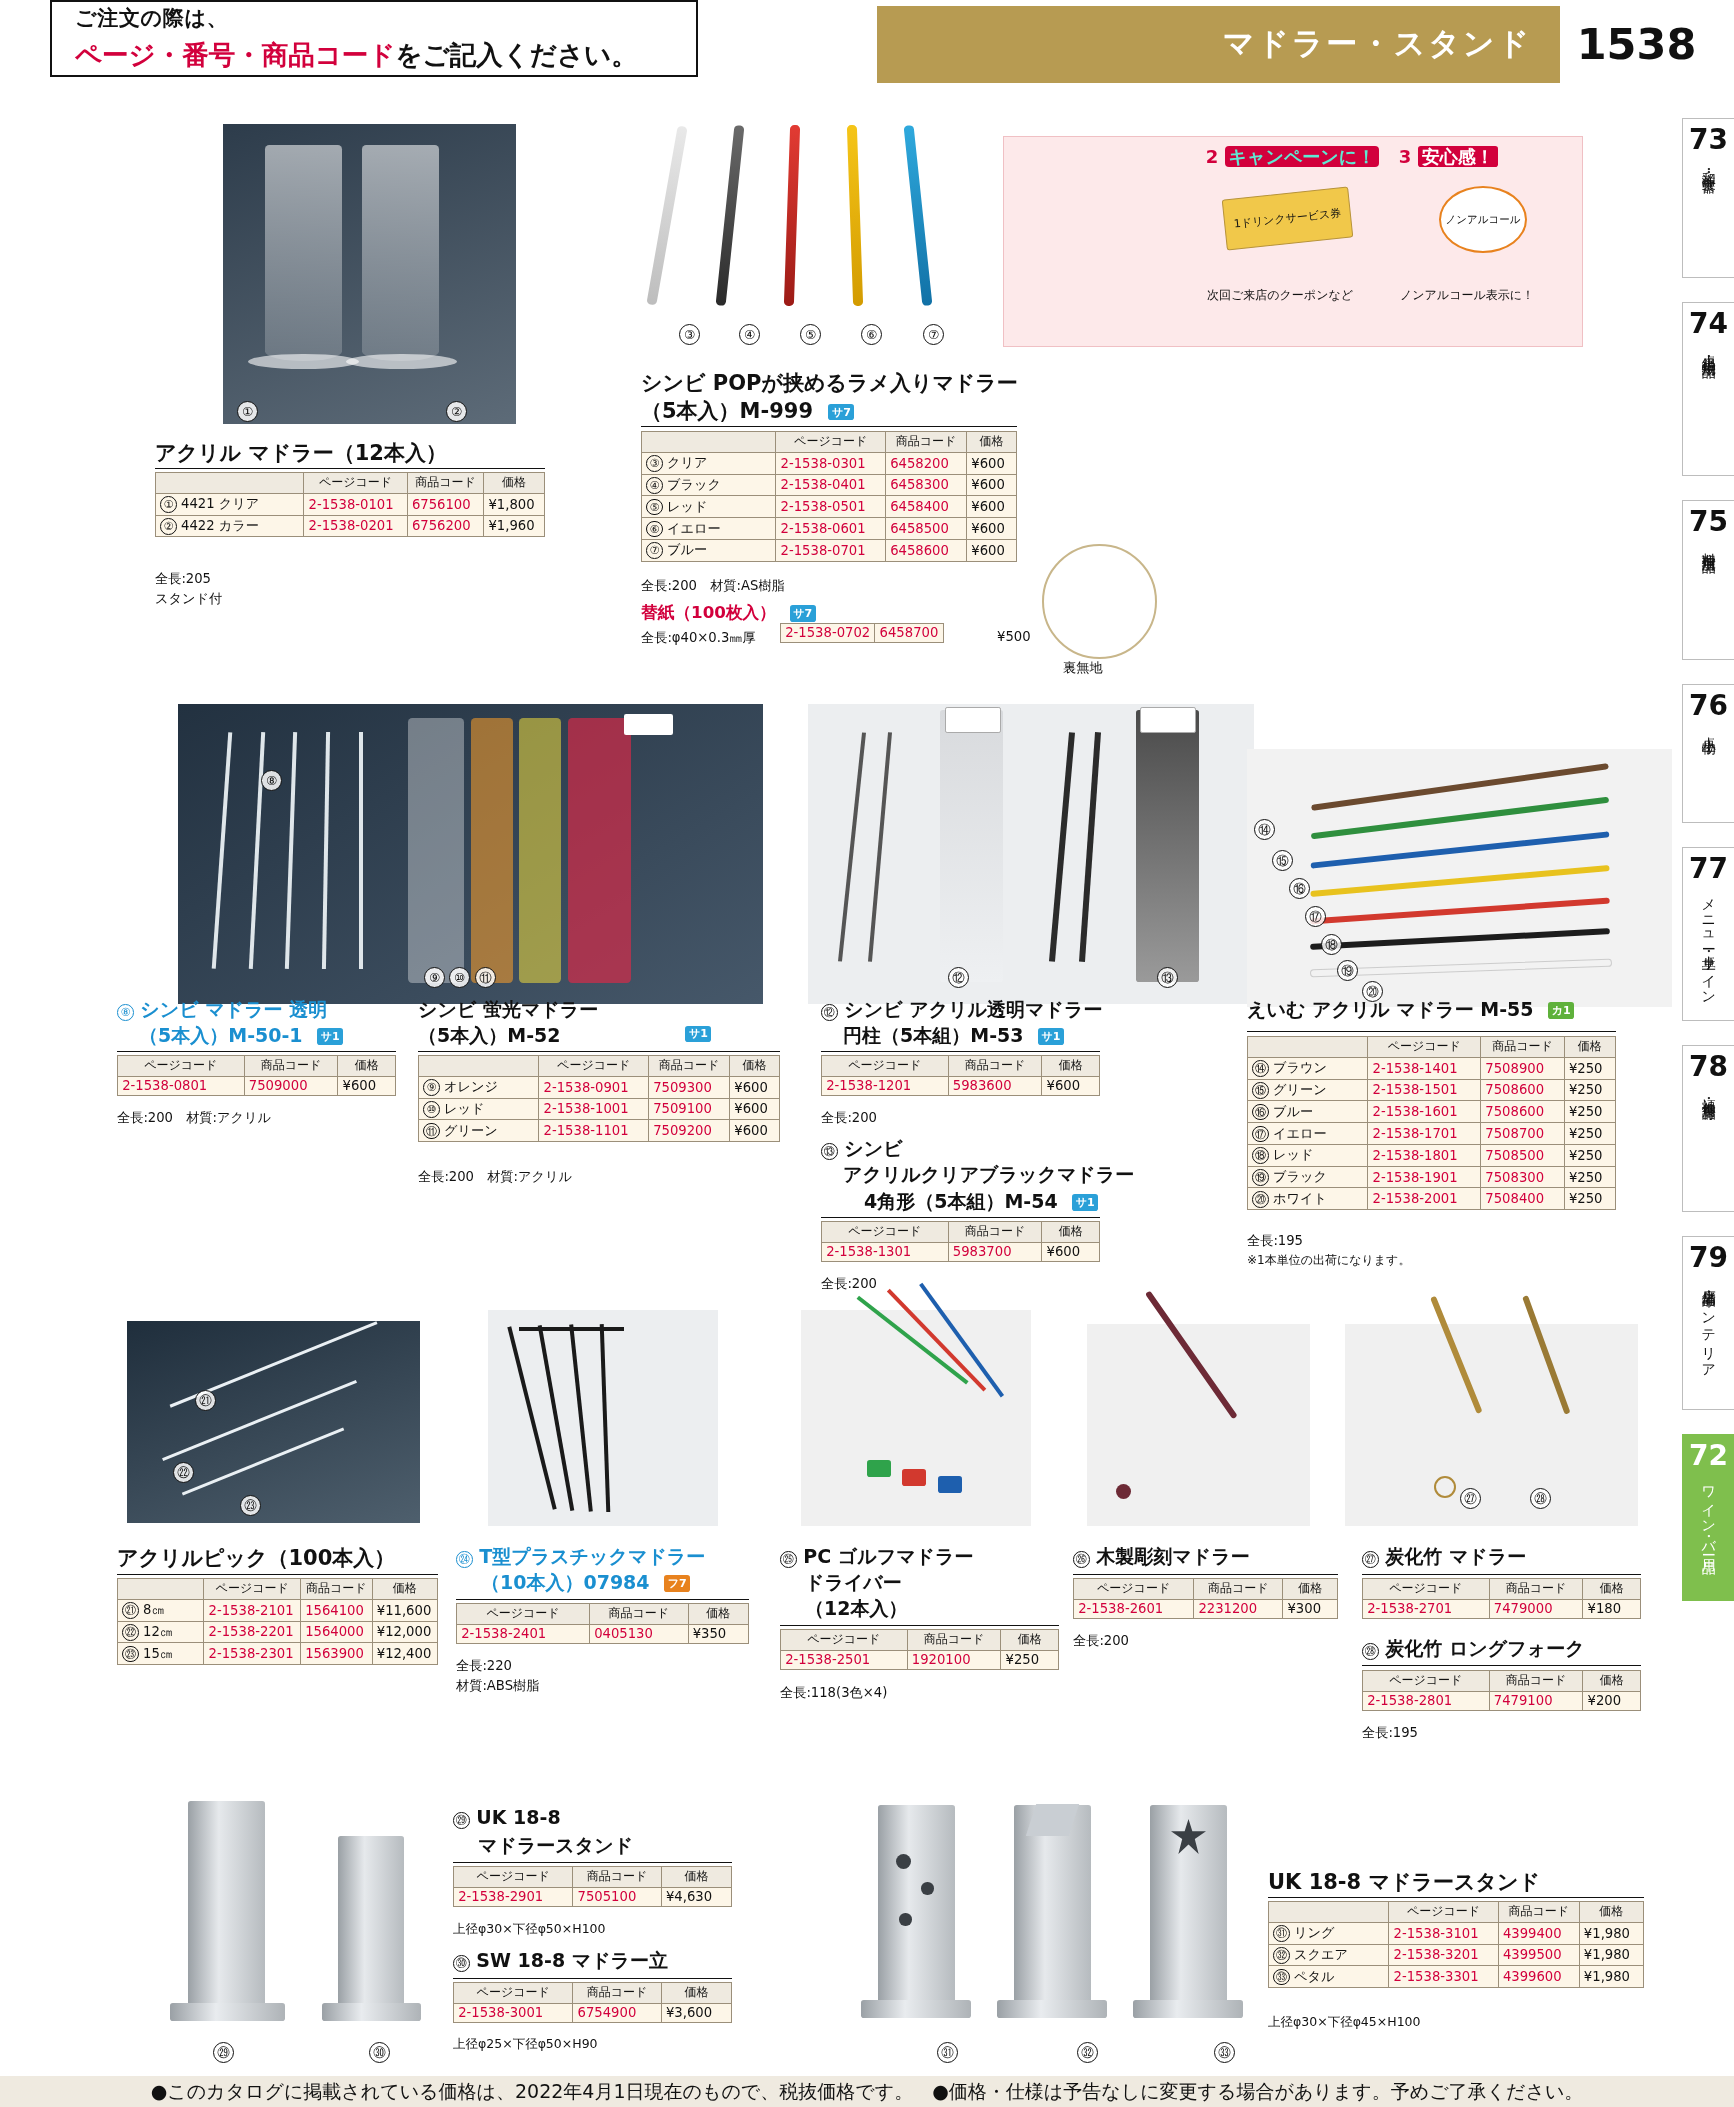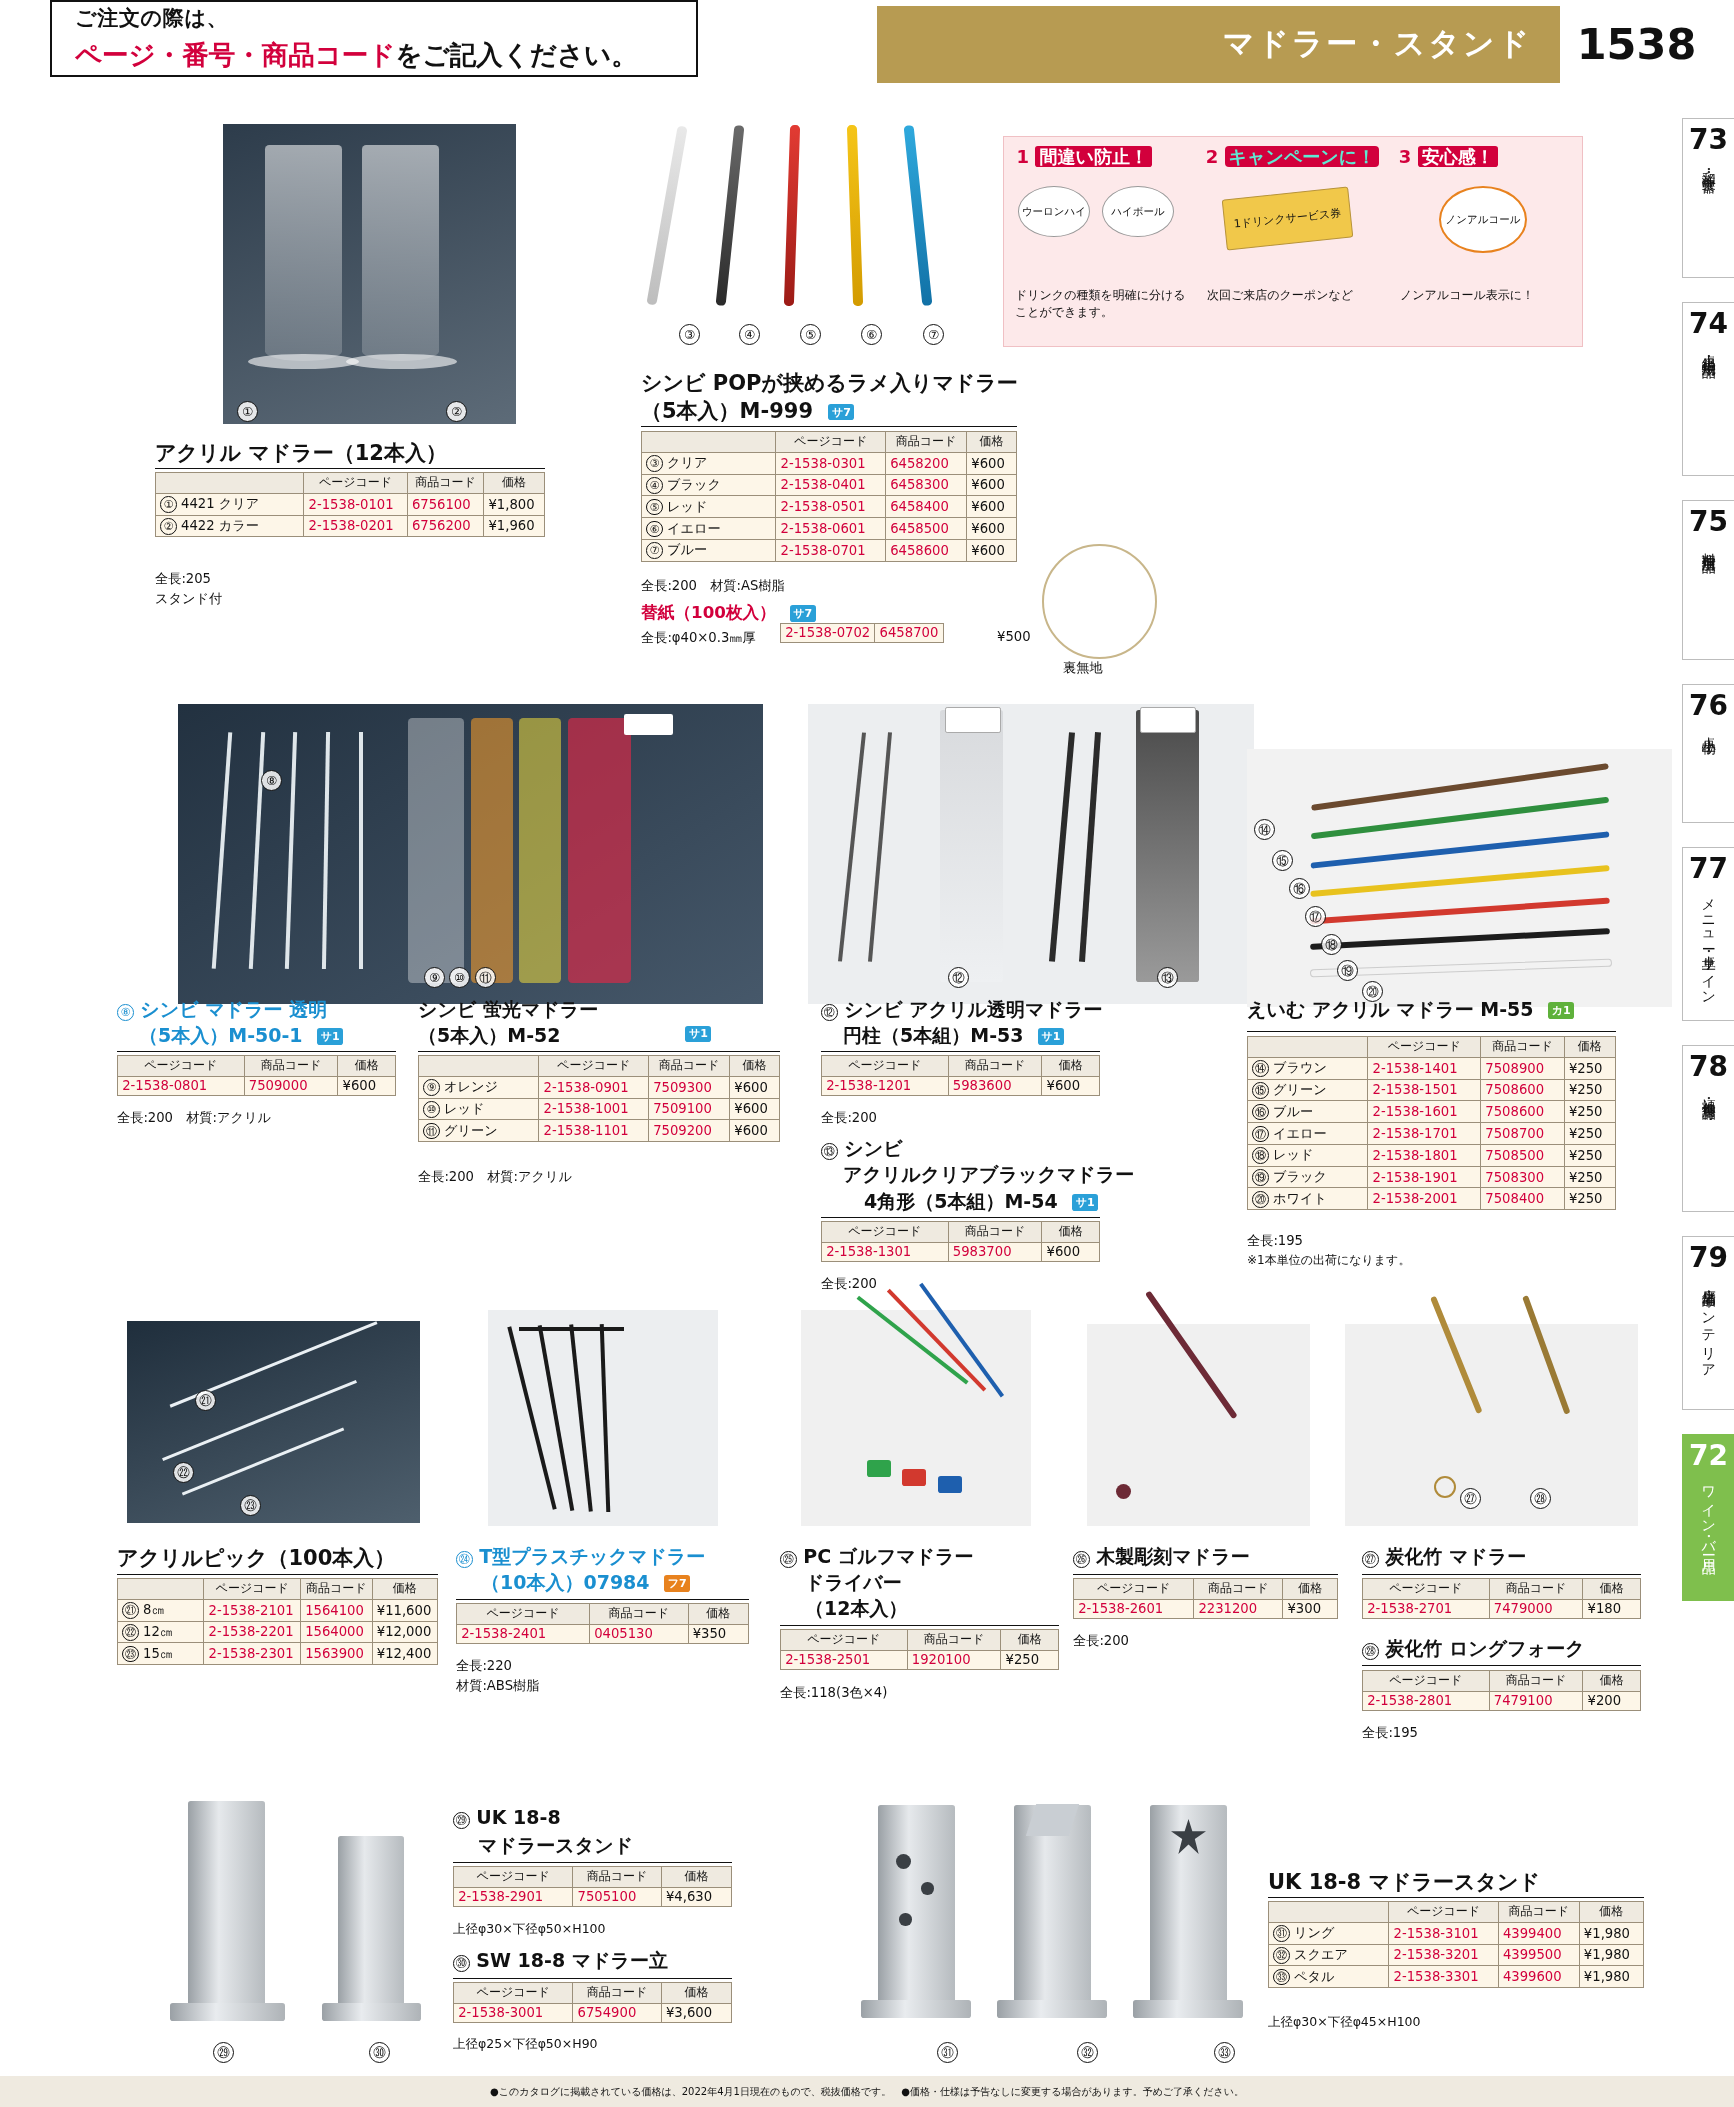--- a/index.html
+++ b/index.html
@@ -46,21 +46,21 @@
   table.pt td.pcode{color:#d2003c;}
   table.pt td.price{text-align:left;}
   table.pt td.lbl{text-align:left;}
   table.pt tr.alt td{background:#fdf6e8;}
 
   .badge{display:inline-block;background:#2aa0d8;color:#fff;font-size:11px;border-radius:2.8px;padding:0.7px 3.5px;vertical-align:middle;margin-left:8px;}
   .badge.org{background:#e8821e;}
   .badge.grn{background:#5fb13b;}
 
   .footer{position:absolute;left:0;right:0;bottom:0;height:32px;background:#efeae0;
-    display:flex;align-items:center;justify-content:center;font-size:10px;}
+    display:flex;align-items:center;justify-content:center;font-size:19px;}
 
   .divider{position:absolute;background:#111;height:1.4px;}
 </style>
 </head>
 <body>
 
 <div class="pg">
 
   <div class="hdr-left">
     <div class="l1">ご注文の際は、</div>
@@ -151,26 +151,20 @@
     <div style="position:absolute;left:195px;top:0;width:9.8px;height:181px;background:linear-gradient(180deg,#f5c518,#d39b00);transform:rotate(-2deg);border-radius:4.2px;"></div>
     <div style="position:absolute;left:258px;top:0;width:9.8px;height:181px;background:linear-gradient(180deg,#2fa9dd,#1171a6);transform:rotate(-6deg);border-radius:4.2px;"></div>
   </div>
   <div class="cnum" style="left:679px;top:324px;">③</div>
   <div class="cnum" style="left:739px;top:324px;">④</div>
   <div class="cnum" style="left:800px;top:324px;">⑤</div>
   <div class="cnum" style="left:861px;top:324px;">⑥</div>
   <div class="cnum" style="left:923px;top:324px;">⑦</div>
 
   <div style="position:absolute;left:1003px;top:136px;width:578px;height:209px;background:#fde9ea;border:0.7px solid #f0c0c4;">
-    <div style="position:absolute;left:0;top:0;width:192px;height:209px;">
-      <div style="position:absolute;left:12.5px;top:8.4px;font-size:18px;font-weight:bold;color:#d2003c;"><span>1</span> <span style="background:#d2003c;color:#fff;padding:0 4.2px;border-radius:2.8px;">間違い防止！</span></div>
-      <div style="position:absolute;left:14px;top:49px;width:70px;height:49px;border:1.4px solid #999;border-radius:50%;background:#fff;font-size:10.5px;display:flex;align-items:center;justify-content:center;">ウーロンハイ</div>
-      <div style="position:absolute;left:98px;top:49px;width:70px;height:49px;border:1.4px solid #999;border-radius:50%;background:#fff;font-size:10.5px;display:flex;align-items:center;justify-content:center;">ハイボール</div>
-      <div style="position:absolute;left:11px;top:150px;width:174px;font-size:12px;line-height:1.4;">ドリンクの種類を明確に分けることができます。</div>
-    </div>
     <div style="position:absolute;left:192px;top:0;width:192px;height:209px;">
       <div style="position:absolute;left:9.8px;top:8.4px;font-size:18px;font-weight:bold;color:#d2003c;"><span>2</span> <span style="background:#d2003c;color:#5eead4;padding:0 4px;border-radius:4px;">キャンペーンに！</span></div>
       <div style="position:absolute;left:28px;top:56px;width:125px;height:49px;background:#f1c84a;border:1.4px solid #b7933a;border-radius:2.8px;transform:rotate(-6deg);font-size:11px;display:flex;align-items:center;justify-content:center;">1ドリンクサービス券</div>
       <div style="position:absolute;left:11px;top:150px;width:174px;font-size:12px;line-height:1.4;">次回ご来店のクーポンなど</div>
     </div>
     <div style="position:absolute;left:385px;top:0;width:194px;height:209px;">
       <div style="position:absolute;left:9.8px;top:8.4px;font-size:18px;font-weight:bold;color:#d2003c;"><span>3</span> <span style="background:#d2003c;color:#fff;padding:0 4.2px;border-radius:2.8px;">安心感！</span></div>
       <div style="position:absolute;left:50px;top:49px;width:84px;height:63px;border:2.1px solid #e8821e;border-radius:50%;background:#fff;font-size:10.5px;display:flex;align-items:center;justify-content:center;">ノンアルコール</div>
       <div style="position:absolute;left:11px;top:150px;width:174px;font-size:12px;line-height:1.4;">ノンアルコール表示に！</div>
     </div>

